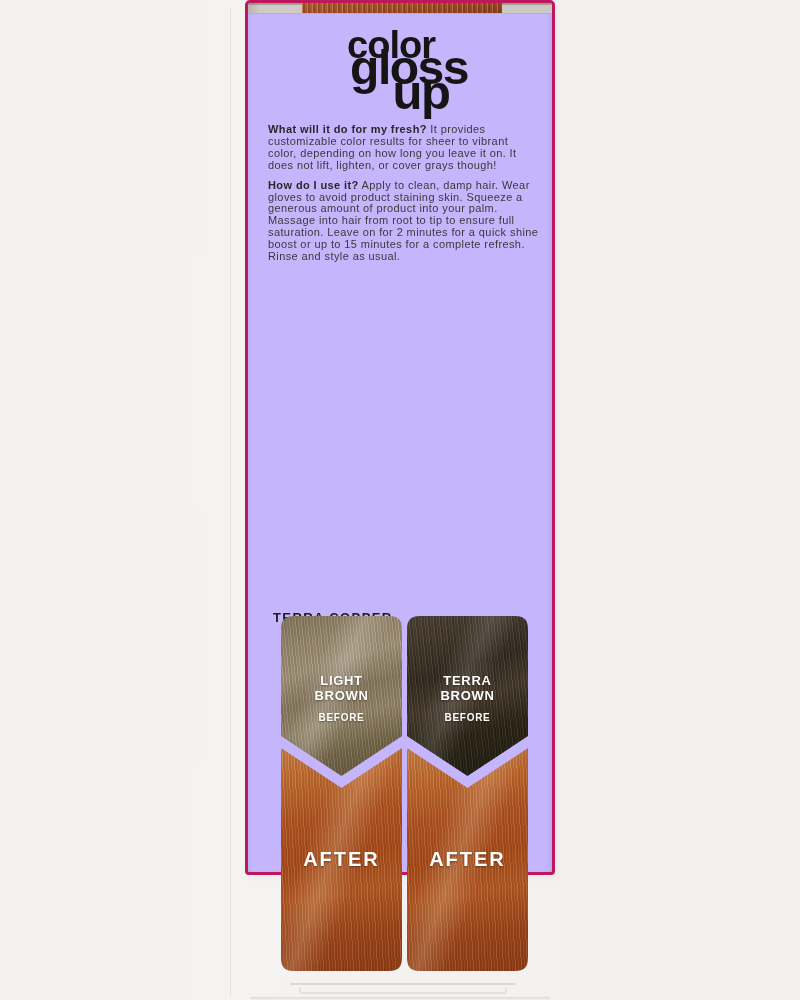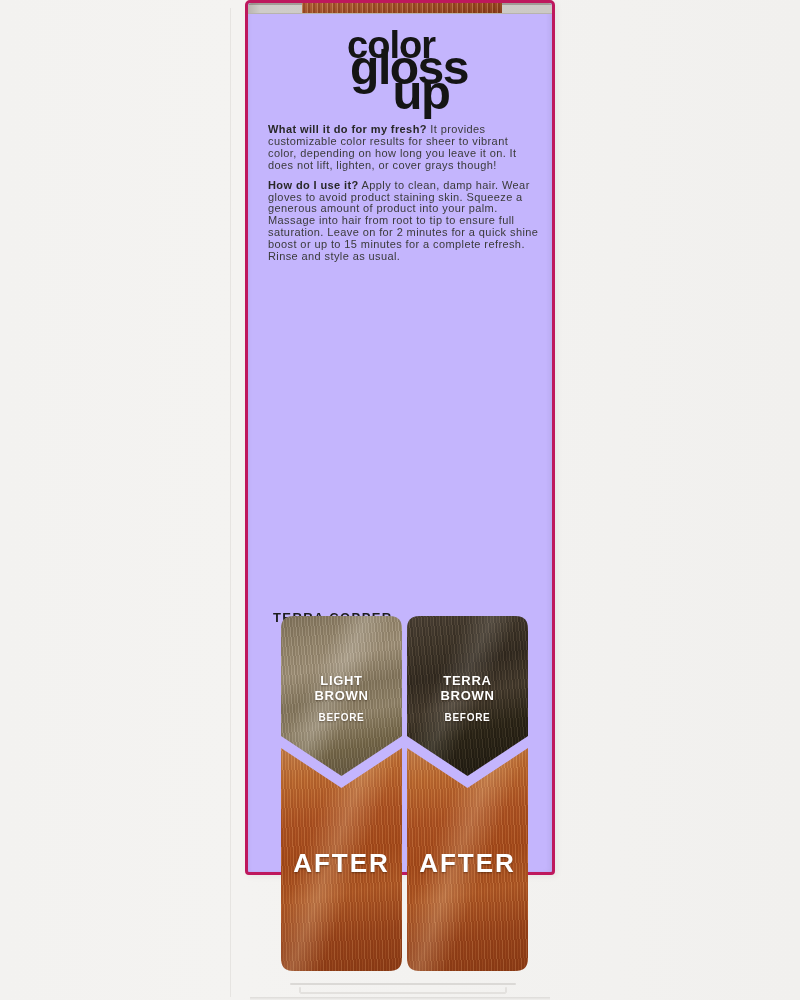--- a/index.html
+++ b/index.html
@@ -73,21 +73,21 @@
     linear-gradient(110deg, rgba(255,235,200,0) 30%, rgba(255,235,200,.20) 45%, rgba(255,235,200,0) 60%),
     repeating-linear-gradient(87deg, rgba(255,220,170,.14) 0 1px, rgba(90,25,0,.16) 1px 3px, rgba(255,200,150,.05) 3px 4px, rgba(70,15,0,.10) 4px 6px),
     linear-gradient(170deg,#c8834e 0%,#c06e33 14%,#b05524 32%,#a84d1c 48%,#b25b27 64%,#9a451b 82%,#8e3d16 100%);}
 
   .bname,.blabel,.alabel{
     position:absolute;left:0;width:100%;text-align:center;color:#fff;font-weight:bold;
     text-shadow:0 1px 2px rgba(30,15,0,.45);
   }
   .bname{top:57px;font-size:13px;line-height:15px;letter-spacing:.7px;}
   .blabel{top:96px;font-size:10px;letter-spacing:.7px;}
-  .alabel{top:100px;font-size:26px;letter-spacing:2px;}
+  .alabel{top:100px;font-size:20px;letter-spacing:2px;}
 
   
   .crease1{position:absolute;left:42px;top:980px;width:226px;height:2px;border-radius:1px;background:#dbd9d6;}
   .crease2{position:absolute;left:52px;top:989px;width:206px;height:2px;border-radius:1px;background:#e3e1de;}
   .crease2::before,.crease2::after{content:"";position:absolute;top:-5px;width:2px;height:6px;border-radius:2px;background:#e3e1de;}
   .crease2::before{left:-1px;} .crease2::after{right:-1px;}
   .floor-shadow{position:absolute;left:250px;top:997px;width:300px;height:3px;background:linear-gradient(#dddbd8,#f1f0ee);}
 </style>
 </head>
 <body>

